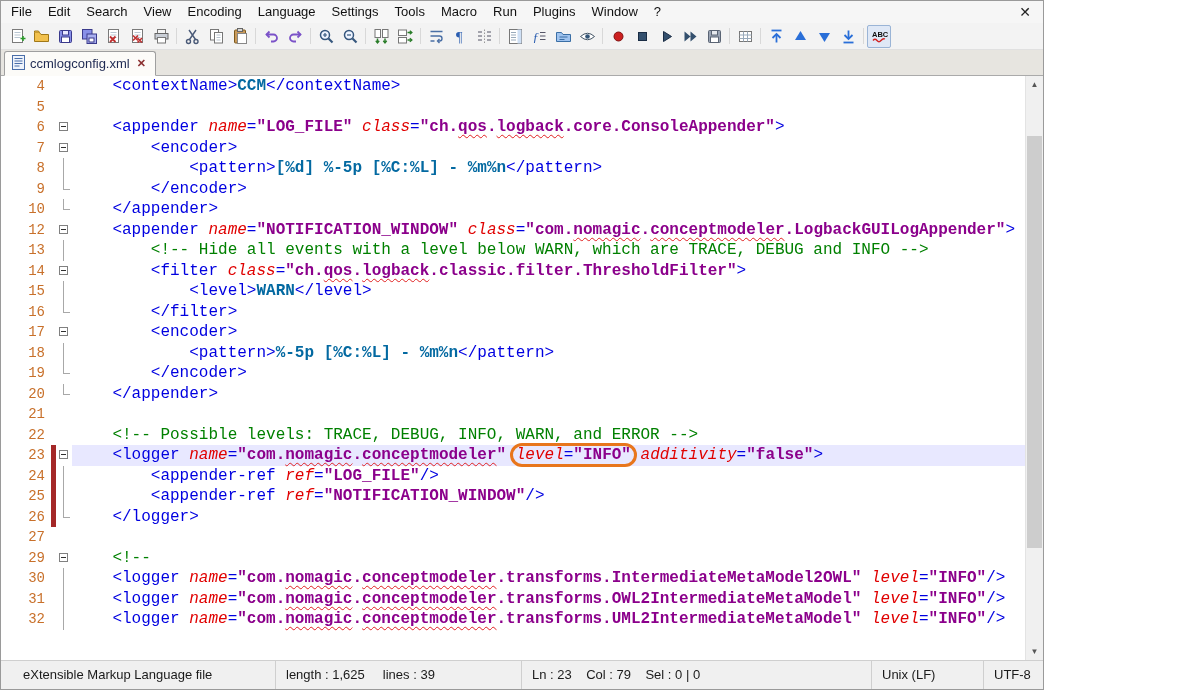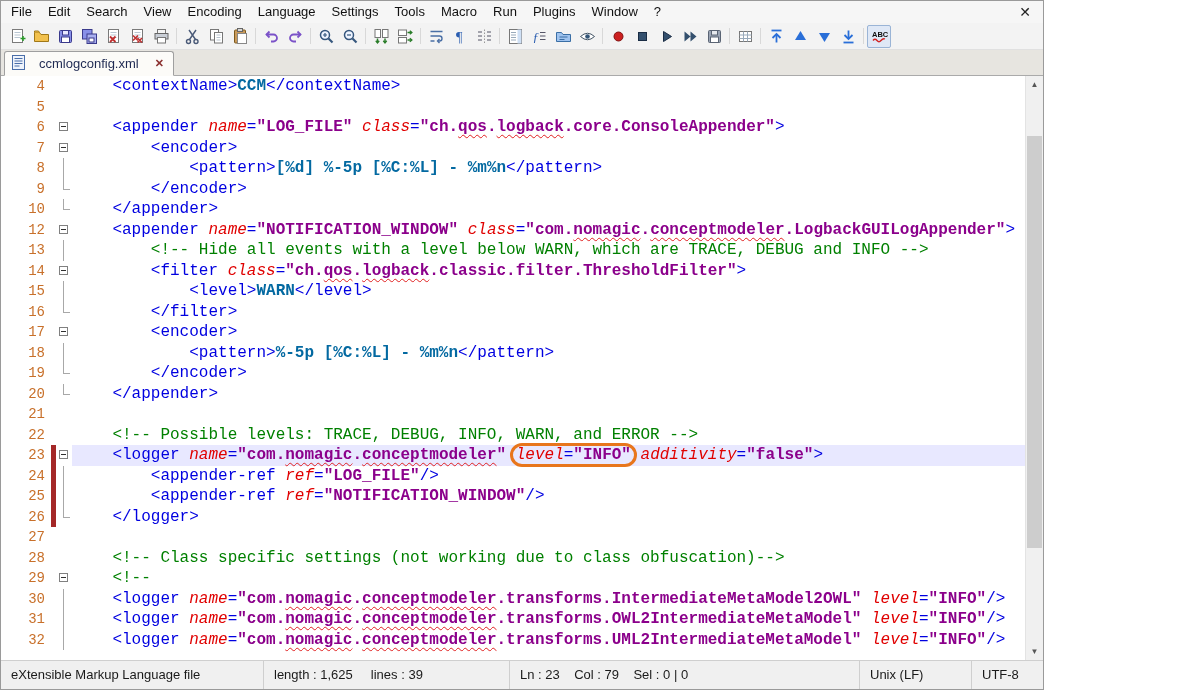--- a/index.html
+++ b/index.html
@@ -19,21 +19,21 @@
   .toolbar{height:26px;flex:0 0 26px;background:#f3f3f3;border-bottom:1px solid #e0e0e0;
     display:flex;align-items:center;padding:0 4px;}
   .tb-btn{width:24px;height:23px;display:flex;align-items:center;justify-content:center;border-radius:2px;}
   .tb-btn.pressed{background:#dfe8f6;border:1px solid #9ab4d6;box-sizing:border-box;}
   .tb-sep{width:7px;height:18px;position:relative;}
   .tb-sep::after{content:"";position:absolute;left:3px;top:1px;bottom:1px;width:1px;background:#d8d8d8;}
   
   .tab-bar{height:25px;flex:0 0 25px;background:#e7e5e0;border-bottom:1px solid #aaa;
     display:flex;align-items:flex-end;padding-left:3px;}
   .tab{height:23px;margin-bottom:-1px;background:#fcfbf8;border:1px solid #9f9f9f;border-bottom:1px solid #fcfbf8;
-    border-radius:3px 3px 0 0;display:flex;align-items:center;gap:14px;padding:0 7px;
+    border-radius:3px 3px 0 0;display:flex;align-items:center;gap:5px;padding:0 7px;
     font-size:13px;color:#1f2a52;}
   .tab-close{color:#8b3030;font-weight:bold;font-size:11px;line-height:11px;padding:1px 2px;}
   
   .editor{flex:1 1 auto;position:relative;background:#fff;overflow:hidden;}
   .editor-lines{position:absolute;left:0;top:0;right:17px;bottom:0;overflow:hidden;
     font-family:"Liberation Mono","DejaVu Sans Mono",monospace;font-size:16px;}
   .ed-row{display:flex;height:20.5px;align-items:stretch;}
   .ed-num{flex:0 0 44px;text-align:right;padding-right:6px;color:var(--c-num,#c8702a);
     font-size:14px;line-height:20.5px;}
   .ed-chg{flex:0 0 5px;}
@@ -64,21 +64,21 @@
   .vs-btn.up::before{content:"▲";}
   .vs-btn.down::before{content:"▼";}
   .vs-btn.down{position:absolute;bottom:0;left:0;right:0;}
   .vs-thumb{position:absolute;left:1px;right:1px;top:60px;height:412px;background:#cdcdcd;}
   
   .status-bar{height:28px;flex:0 0 28px;background:#f0f0f0;border-top:1px solid #cfcfcf;
     display:flex;align-items:stretch;font-size:13px;color:#1a1a1a;}
   .sb-panel{border-left:1px solid #cfcfcf;padding:0 10px;line-height:27px;white-space:pre;
     overflow:hidden;box-sizing:border-box;}
   .sb-panel:first-child{border-left:none;}
-  .sb-doctype{flex:0 0 262px;}
+  .sb-doctype{flex:0 0 262px;margin-left:12px;}
   .sb-length{flex:0 0 246px;}
   .sb-pos{flex:0 0 350px;}
   .sb-eol{flex:0 0 112px;}
   .sb-enc{flex:0 0 154px;}
   .sb-ins{flex:1 1 auto;}
 </style>
 </head>
 <body>
 
 <div class="window">
@@ -519,26 +519,20 @@
           </div>
           <div class="ed-code"><span class="sg-pln">    </span><span class="sg-tag">&lt;/logger&gt;</span></div>
         </div>
         <div class="ed-row">
           <div class="ed-num">27</div>
           <div class="ed-chg"></div>
           <div class="ed-fold"></div>
           <div class="ed-code"></div>
         </div>
         <div class="ed-row">
-          <div class="ed-num">28</div>
-          <div class="ed-chg"></div>
-          <div class="ed-fold"></div>
-          <div class="ed-code"><span class="sg-pln">    </span><span class="sg-com">&lt;!-- Class specific settings (not working due to class obfuscation)--&gt;</span></div>
-        </div>
-        <div class="ed-row">
           <div class="ed-num">29</div>
           <div class="ed-chg"></div>
           <div class="ed-fold">
             <div class="fold-box"></div>
           </div>
           <div class="ed-code"><span class="sg-pln">    </span><span class="sg-com">&lt;!--</span></div>
         </div>
         <div class="ed-row">
           <div class="ed-num">30</div>
           <div class="ed-chg"></div>

